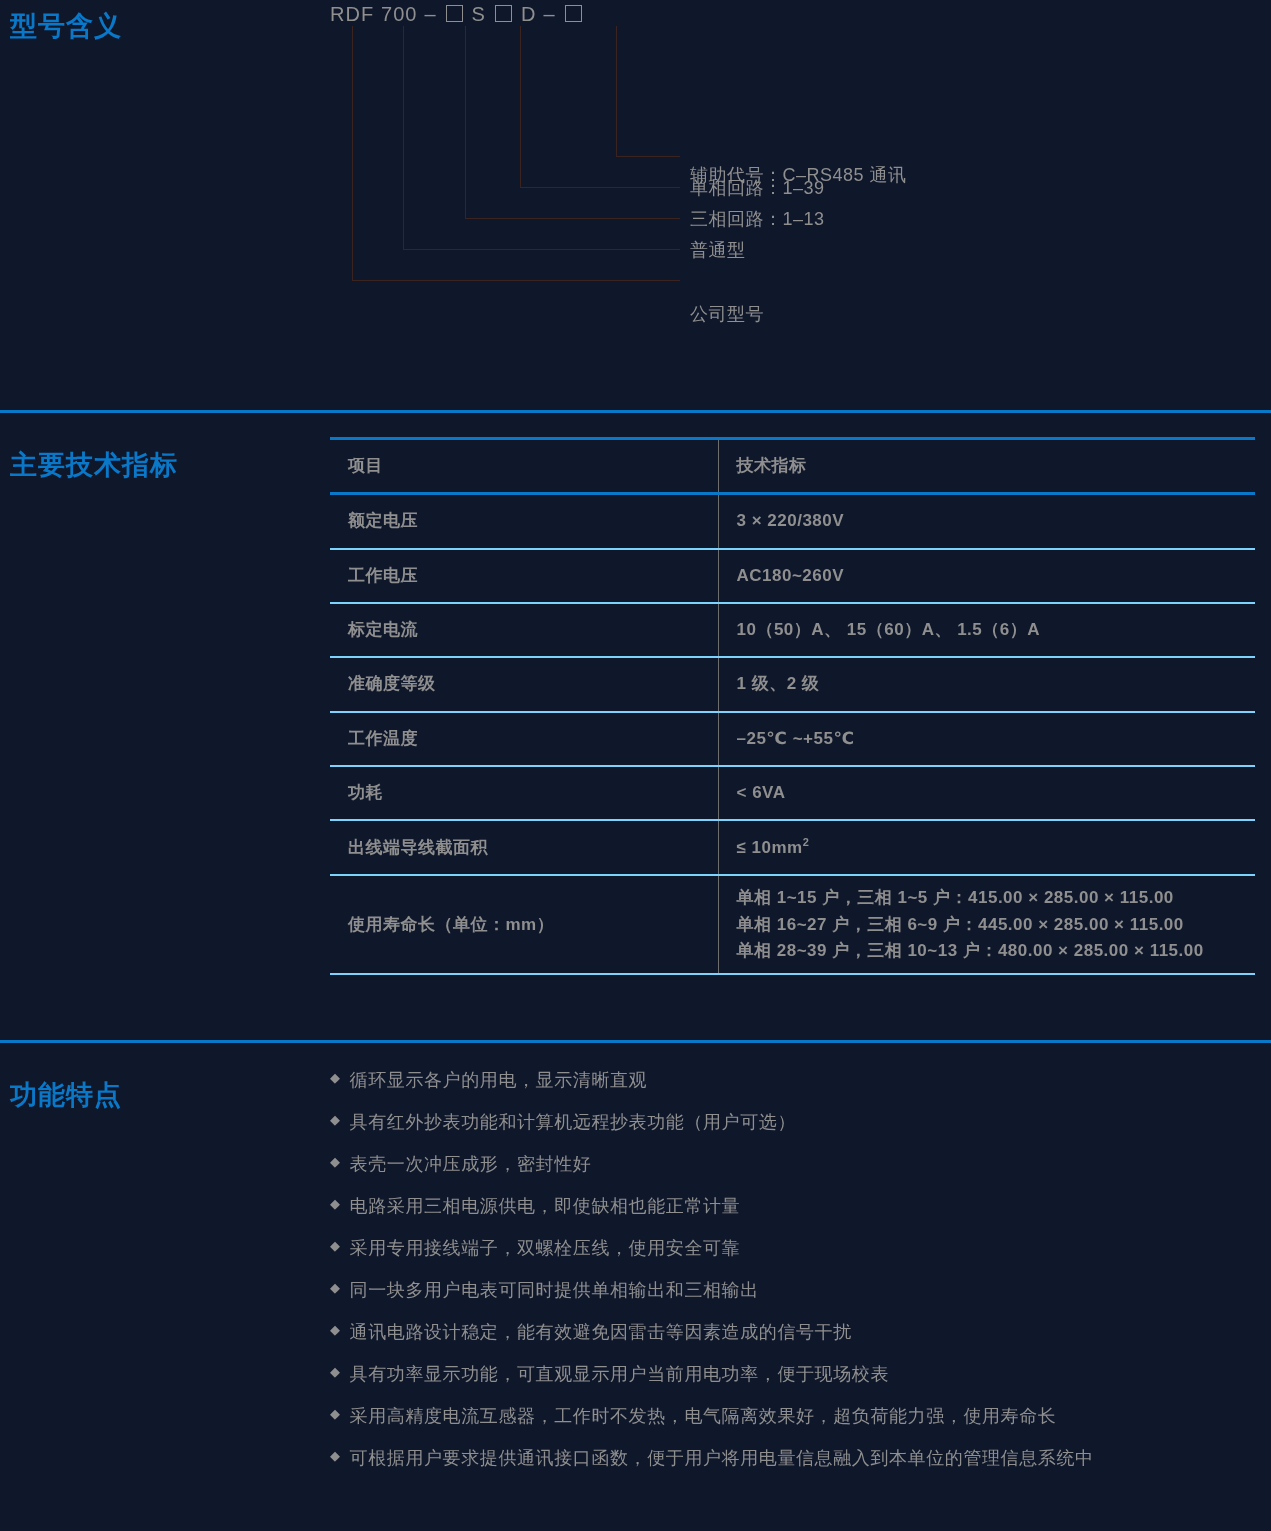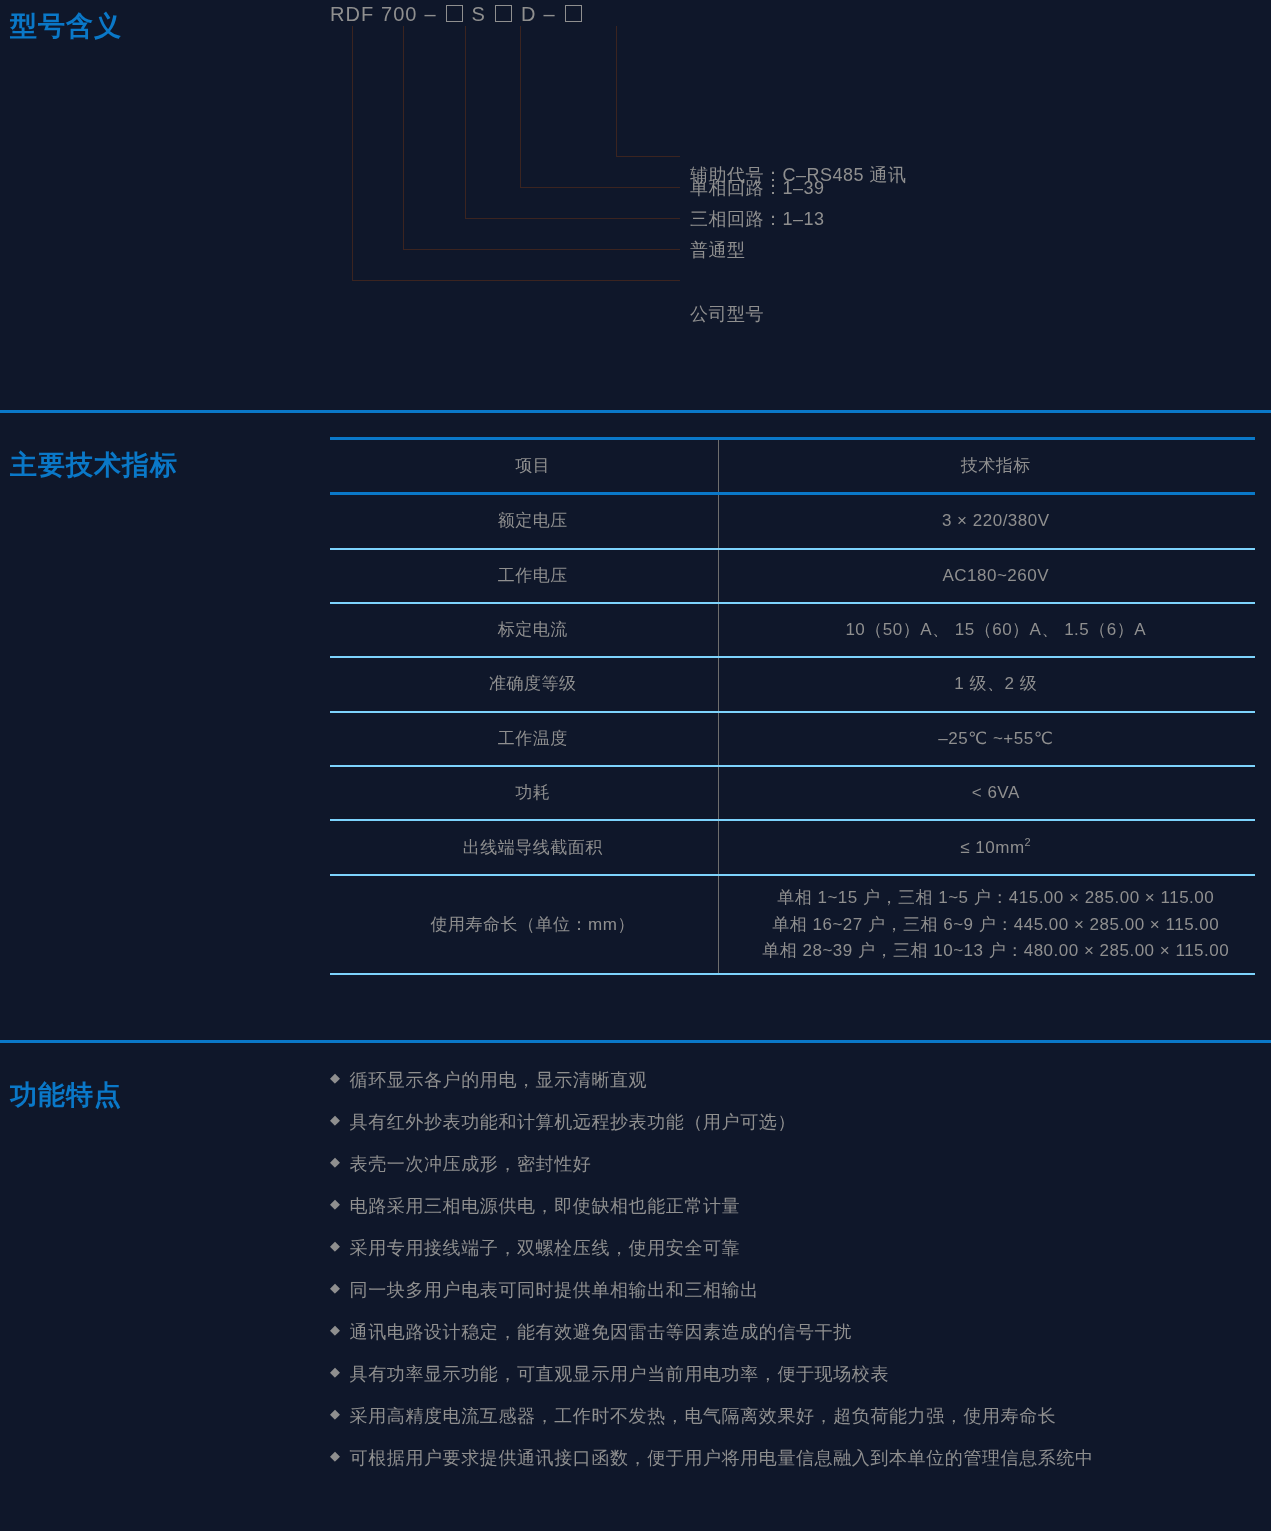--- a/index.html
+++ b/index.html
@@ -85,22 +85,22 @@
   #spec-table table {
     border-collapse: collapse;
     width: 925px;
     table-layout: fixed;
   }
   #spec-table col.c1 { width: 388px; }
   #spec-table col.c2 { width: 537px; }
   #spec-table th, #spec-table td {
     color: #8f8f8f;
     font-size: 17px;
-    font-weight: normal;
-    text-align: center;
+    font-weight: bold;
+    text-align: left;
     padding: 13px 0 13px 18px;
     letter-spacing: 0.5px;
     vertical-align: middle;
     line-height: 1.55;
   }
   #spec-table thead th {
     border-top: 3px solid #0a78c8;
     border-bottom: 3px solid #0a78c8;
   }
   #spec-table tbody td {

